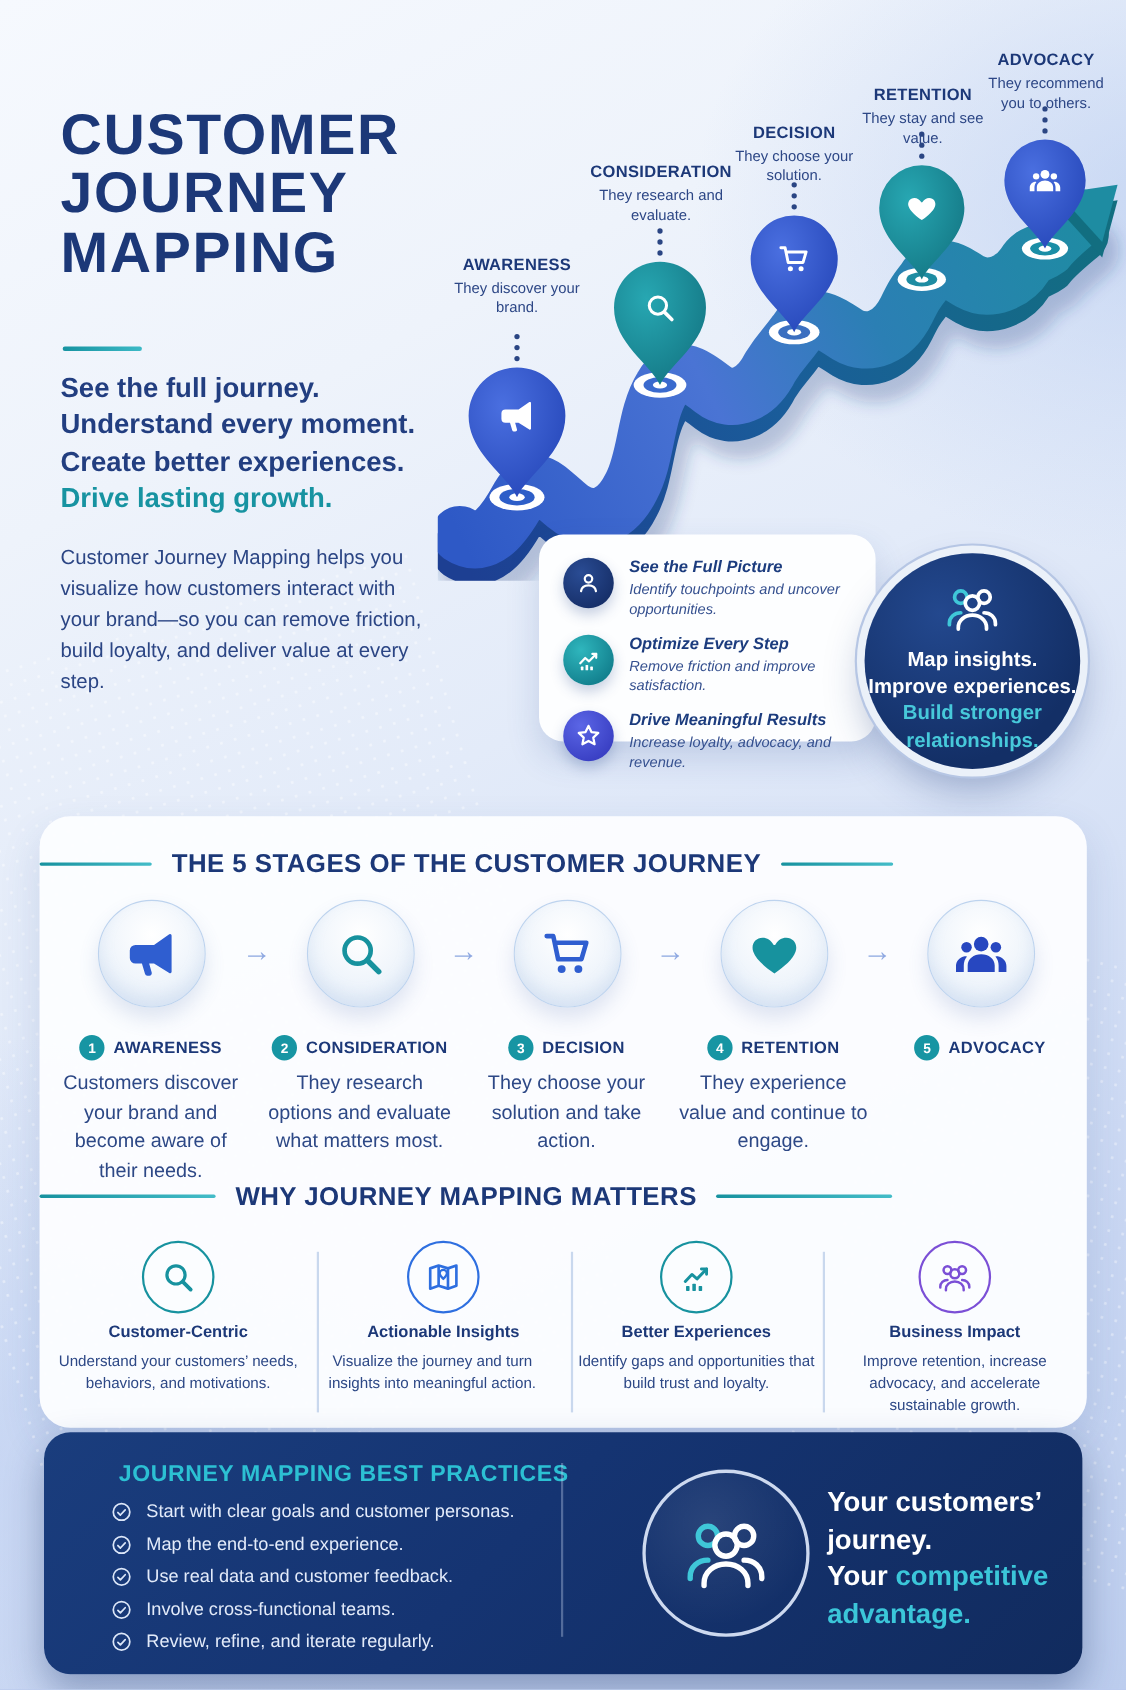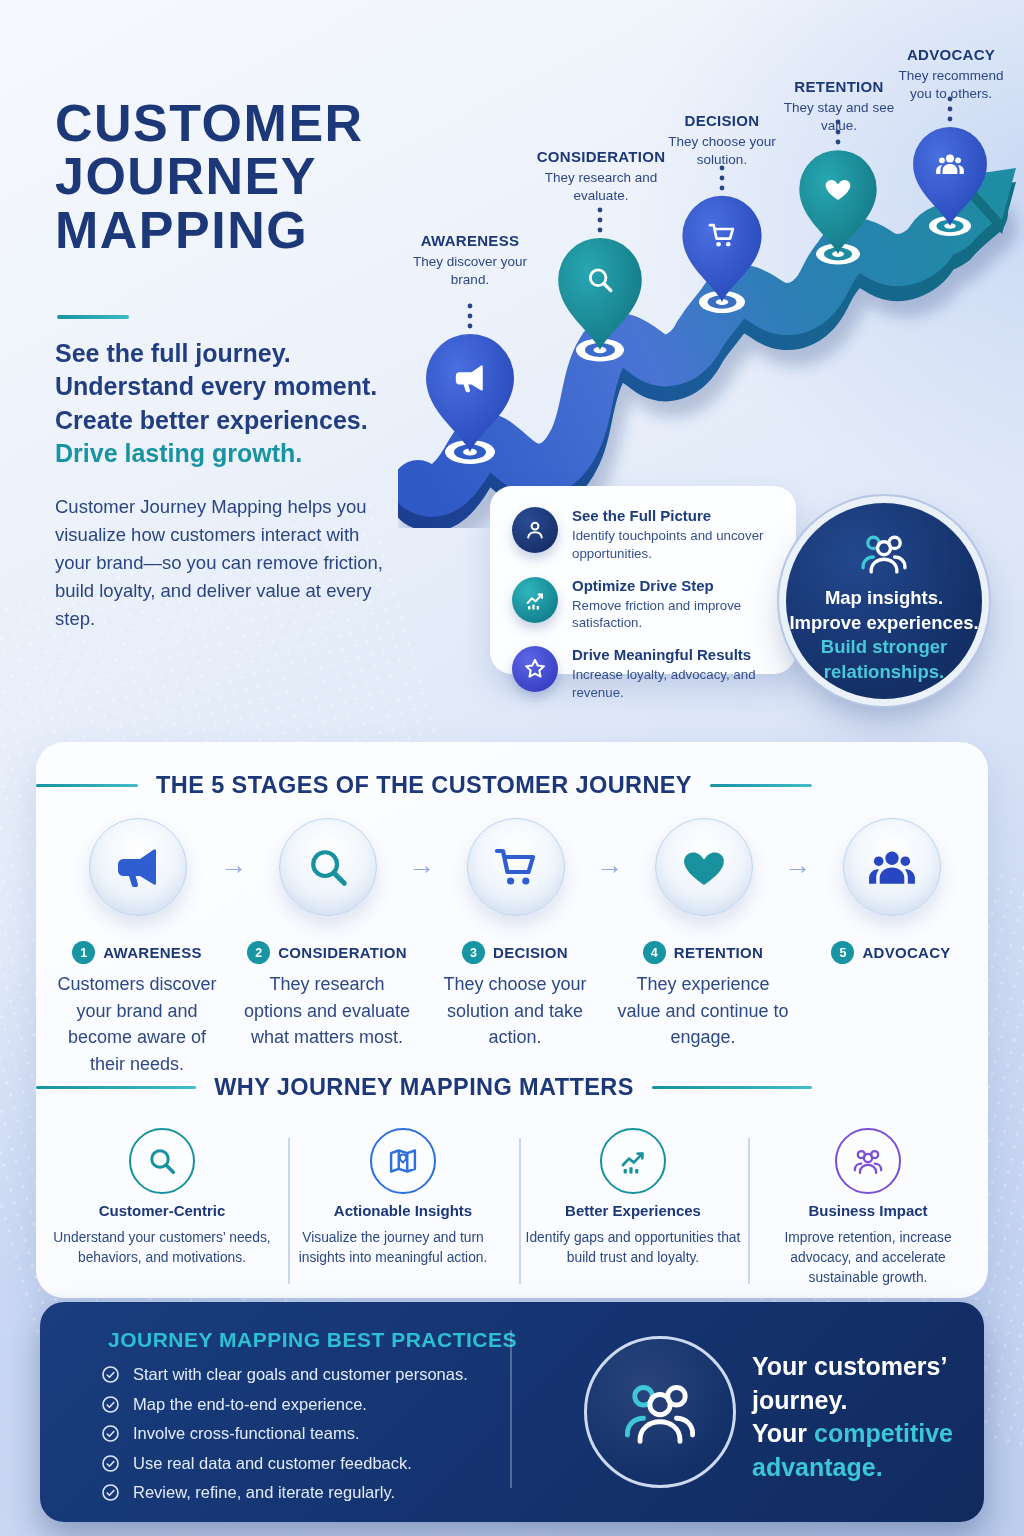--- a/index.html
+++ b/index.html
@@ -27,42 +27,42 @@
   .intro{position:absolute;left:55px;top:474px;width:338px;font-size:18.5px;
     color:#2b4584;line-height:1.52;}
   
   .path-label{position:absolute;width:140px;text-align:center;}
   .pl-name{font-size:15px;font-weight:700;color:#1c3878;letter-spacing:.3px;}
   .pl-cap{font-size:13.5px;color:#2d4786;line-height:1.32;margin:4px auto 0;width:116px;}
   .journey-svg{position:absolute;left:398px;top:28px;}
   
   .benefits-card{position:absolute;left:490px;top:486px;width:306px;height:188px;
     background:#fdfeff;border-radius:22px;box-shadow:0 14px 30px rgba(45,75,150,.18);
-    padding:21px 20px 0 22px;box-sizing:border-box;}
+    padding:21px 20px 0 22px;box-sizing:border-box;font-style:italic;}
   .b-item{display:flex;gap:14px;margin-bottom:14px;align-items:flex-start;}
   .b-ic{width:46px;height:46px;border-radius:50%;flex:none;display:flex;align-items:center;
     justify-content:center;color:#fff;box-shadow:0 6px 12px rgba(40,70,140,.25);}
   .ic-navy{background:radial-gradient(circle at 35% 30%,#2a4c94,#17306a 75%);}
   .ic-teal{background:radial-gradient(circle at 35% 30%,#2fb6bd,#13818f 75%);}
   .ic-indigo{background:radial-gradient(circle at 35% 30%,#5b66e6,#3a40c4 75%);}
   .b-title{font-size:15px;font-weight:700;color:#1c3c7e;margin-bottom:3px;}
   .b-desc{font-size:13.3px;color:#35508f;line-height:1.34;width:202px;}
   
   .badge{position:absolute;left:786px;top:503px;width:196px;height:196px;border-radius:50%;
     background:radial-gradient(circle at 35% 28%,#23488e,#132f66 72%);
     box-shadow:0 0 0 7px rgba(244,248,253,.85),0 0 0 9px #b6c6e4,0 18px 36px rgba(25,55,120,.35);
     text-align:center;padding-top:25px;box-sizing:border-box;}
   .badge-text{font-size:18.5px;font-weight:700;line-height:1.33;color:#fff;margin-top:4px;}
   .badge-text span{display:block;}
   .badge-text .a{color:#47c9da;}
   
   .main-panel{position:absolute;left:36px;top:742px;width:952px;height:556px;border-radius:28px;
     background:rgba(252,253,255,.96);box-shadow:0 16px 36px rgba(50,80,150,.15);}
   .sec-head{position:absolute;left:36px;width:776px;display:flex;align-items:center;
-    justify-content:space-between;gap:18px;}
+    justify-content:flex-start;gap:18px;}
   .rule{width:128px;height:3.5px;border-radius:2px;background:linear-gradient(90deg,#17929f,#43bcc8);}
   .sec-title{font-size:23.5px;font-weight:700;color:#1c3878;letter-spacing:.4px;white-space:nowrap;}
   .stage-circ{position:absolute;width:96px;height:96px;border-radius:50%;top:818px;
     background:radial-gradient(circle at 50% 32%,#ffffff,#eef4fb 58%,#dfe9f7);
     border:1px solid #bdd3ee;display:flex;align-items:center;justify-content:center;
     box-shadow:0 10px 18px rgba(70,100,170,.16), inset 0 -8px 14px rgba(160,185,225,.22);}
   .stage-arrow{position:absolute;top:850px;font-size:27px;color:#8fa9e2;font-weight:700;}
   .stage-name{position:absolute;top:941px;width:190px;display:flex;align-items:center;
     justify-content:center;gap:8px;}
   .num{width:23px;height:23px;border-radius:50%;background:#1795a3;color:#fff;font-size:12.5px;
@@ -309,21 +309,21 @@
         <div class="b-desc">Identify touchpoints and uncover opportunities.</div>
       </div>
     </div>
     <div class="b-item">
       <div class="b-ic ic-teal">
         <svg width="24" height="24" viewBox="0 0 24 24">
             <use href="#sym-trend"></use>
           </svg>
         </div>
       <div>
-        <div class="b-title">Optimize Drive Step</div>
+        <div class="b-title">Optimize Every Step</div>
         <div class="b-desc">Remove friction and improve satisfaction.</div>
       </div>
     </div>
     <div class="b-item">
       <div class="b-ic ic-indigo">
         <svg width="26" height="26" viewBox="0 0 24 24">
             <use href="#sym-star"></use>
           </svg>
         </div>
       <div>
@@ -480,29 +480,29 @@
             </svg>
           </span>
         <span class="txt">Map the end-to-end experience.</span>
         </div>
       <div class="bp-item">
         <span class="bp-check">
             <svg width="21" height="21" viewBox="0 0 24 24">
               <use href="#sym-check-circle"></use>
             </svg>
           </span>
-        <span class="txt">Involve cross-functional teams.</span>
+        <span class="txt">Use real data and customer feedback.</span>
         </div>
       <div class="bp-item">
         <span class="bp-check">
             <svg width="21" height="21" viewBox="0 0 24 24">
               <use href="#sym-check-circle"></use>
             </svg>
           </span>
-        <span class="txt">Use real data and customer feedback.</span>
+        <span class="txt">Involve cross-functional teams.</span>
         </div>
       <div class="bp-item">
         <span class="bp-check">
             <svg width="21" height="21" viewBox="0 0 24 24">
               <use href="#sym-check-circle"></use>
             </svg>
           </span>
         <span class="txt">Review, refine, and iterate regularly.</span>
         </div>
     </div>

